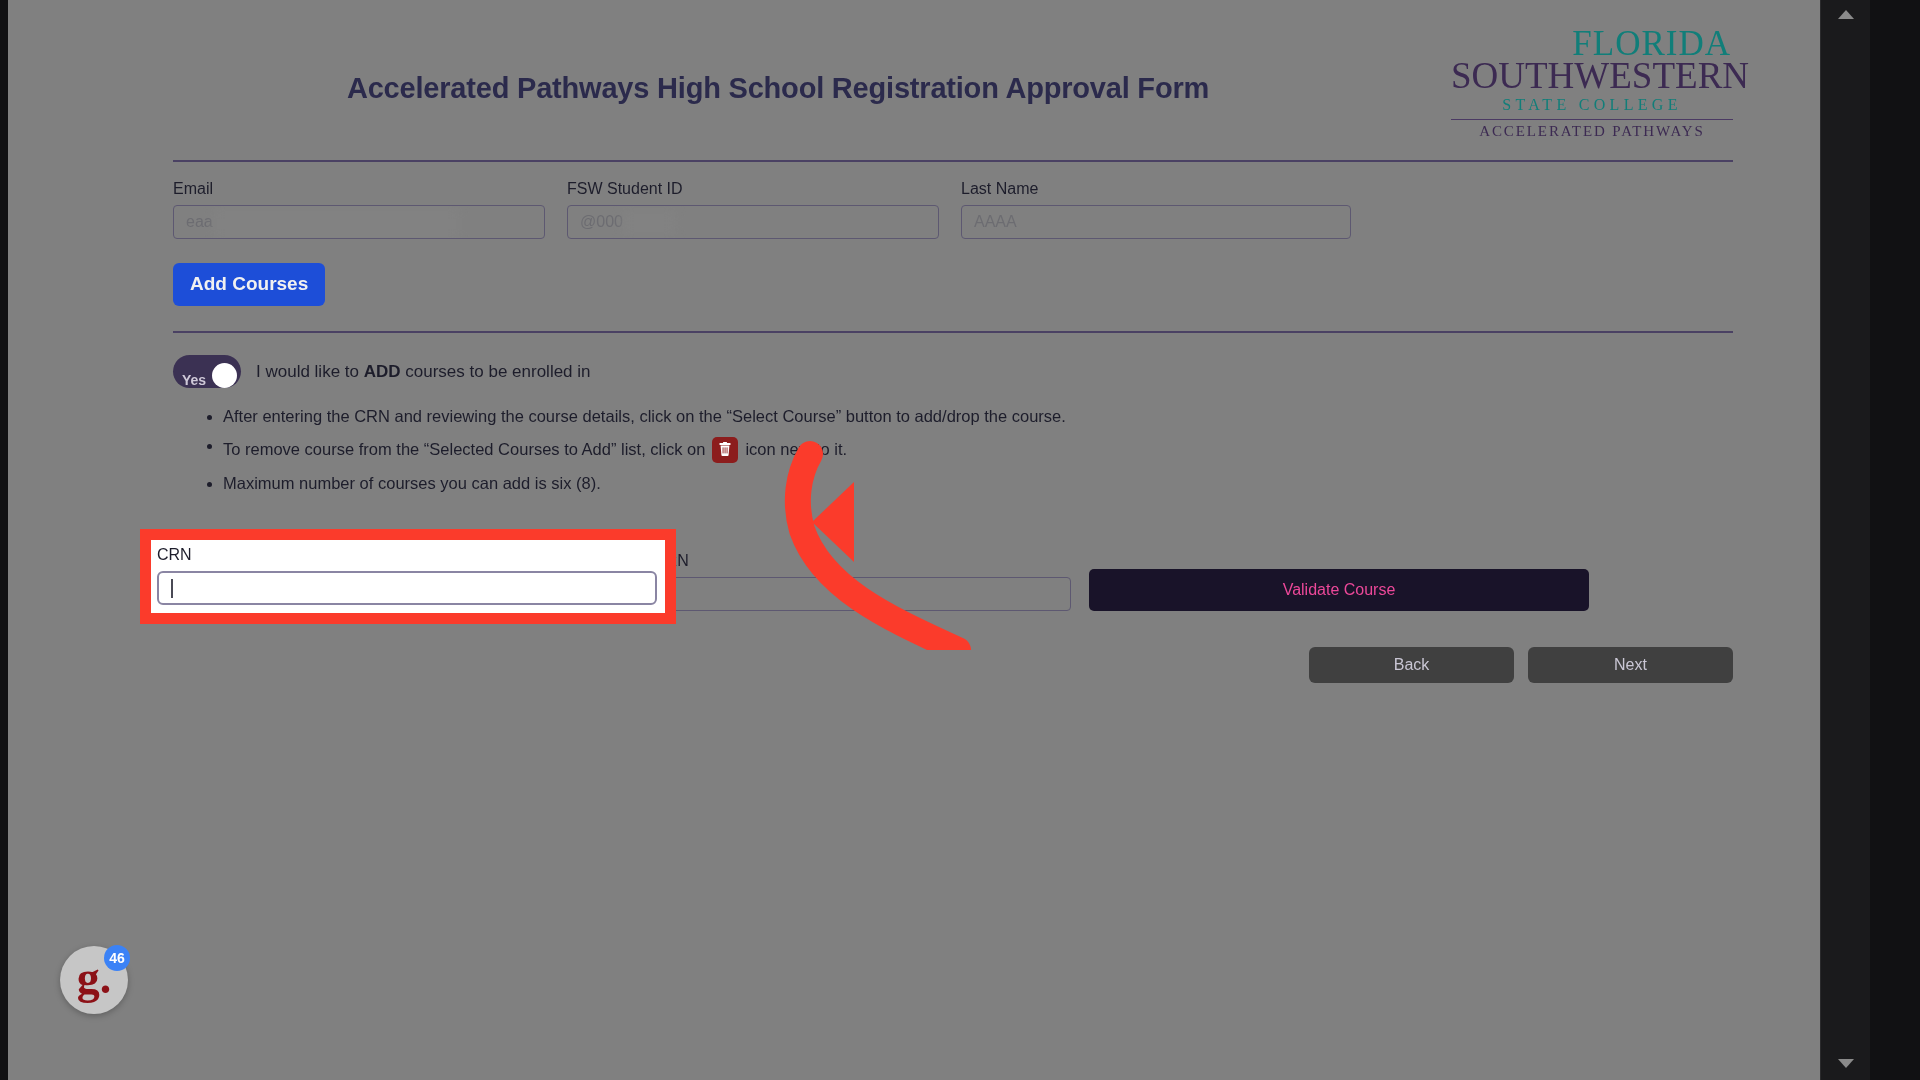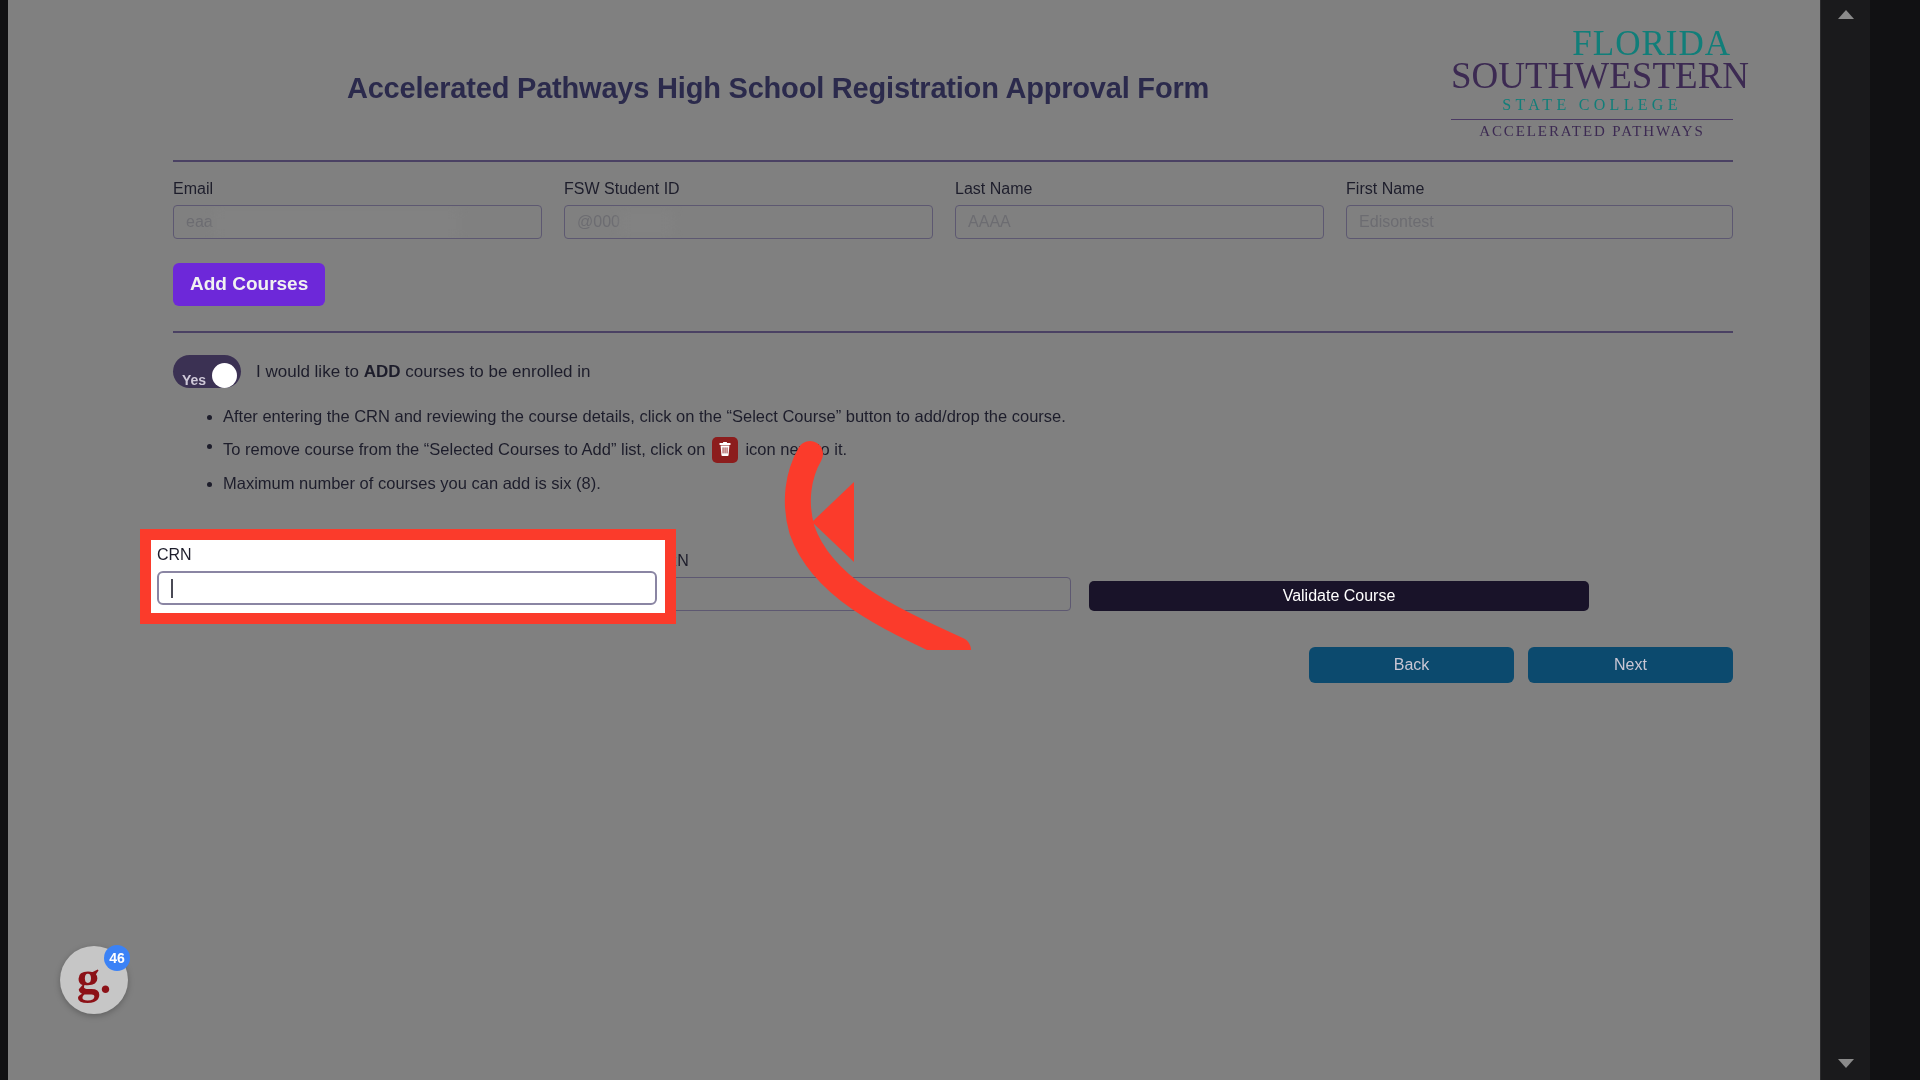--- a/index.html
+++ b/index.html
@@ -140,21 +140,21 @@
     filter: blur(5px);
     border-radius: 2px;
   }
   .redact.email { left: 40px; top: 2px; width: 245px; height: 32px; }
   .redact.sid   { left: 55px; top: 5px; width: 52px;  height: 24px; }
 
   
   .add-courses-btn {
     margin-top: 24px;
     display: inline-block;
-    background: #6d28d9;
+    background: #1d4ed8;
     color: #f1f1f1;
     font-size: 19px;
     font-weight: bold;
     padding: 10px 17px 11px 17px;
     border: none;
     border-radius: 6px;
     cursor: pointer;
     font-family: "Liberation Sans", sans-serif;
   }
 
@@ -254,23 +254,23 @@
     border-radius: 6px;
     background: #ffffff;
   }
   .caret {
     width: 1.5px; height: 19px;
     background: #4a4a55;
   }
   .validate-btn {
     width: 500px;
     margin-left: 18px;
-    height: 30px;
+    height: 42px;
     background: #191329;
-    color: #ffffff;
+    color: #ec4899;
     border: none;
     border-radius: 5px;
     font-size: 16px;
     cursor: pointer;
     font-family: "Liberation Sans", sans-serif;
   }
 
   
   .crn-highlight {
     position: absolute;
@@ -290,21 +290,21 @@
 
   
   .nav-row {
     display: flex;
     justify-content: flex-end;
     gap: 14px;
     margin-top: 36px;
   }
   .nav-btn {
     width: 205px; height: 36px;
-    background: #0c4a6e;
+    background: #404040;
     color: #c9c6d4;
     border: none;
     border-radius: 6px;
     font-size: 16px;
     cursor: pointer;
     font-family: "Liberation Sans", sans-serif;
   }
 
   
   #arrow-annotation {
@@ -397,26 +397,20 @@
           </div>
         </div>
 
         <div class="field">
           <div class="field-label">Last Name</div>
           <div class="field-input">
             <span class="val">AAAA</span>
           </div>
         </div>
 
-        <div class="field">
-          <div class="field-label">First Name</div>
-          <div class="field-input">
-            <span class="val">Edisontest</span>
-          </div>
-        </div>
 
       </div>
 
       
       <button class="add-courses-btn">Add Courses</button>
 
       <div class="rule rule-2"></div>
 
       
       <div class="toggle-row">

